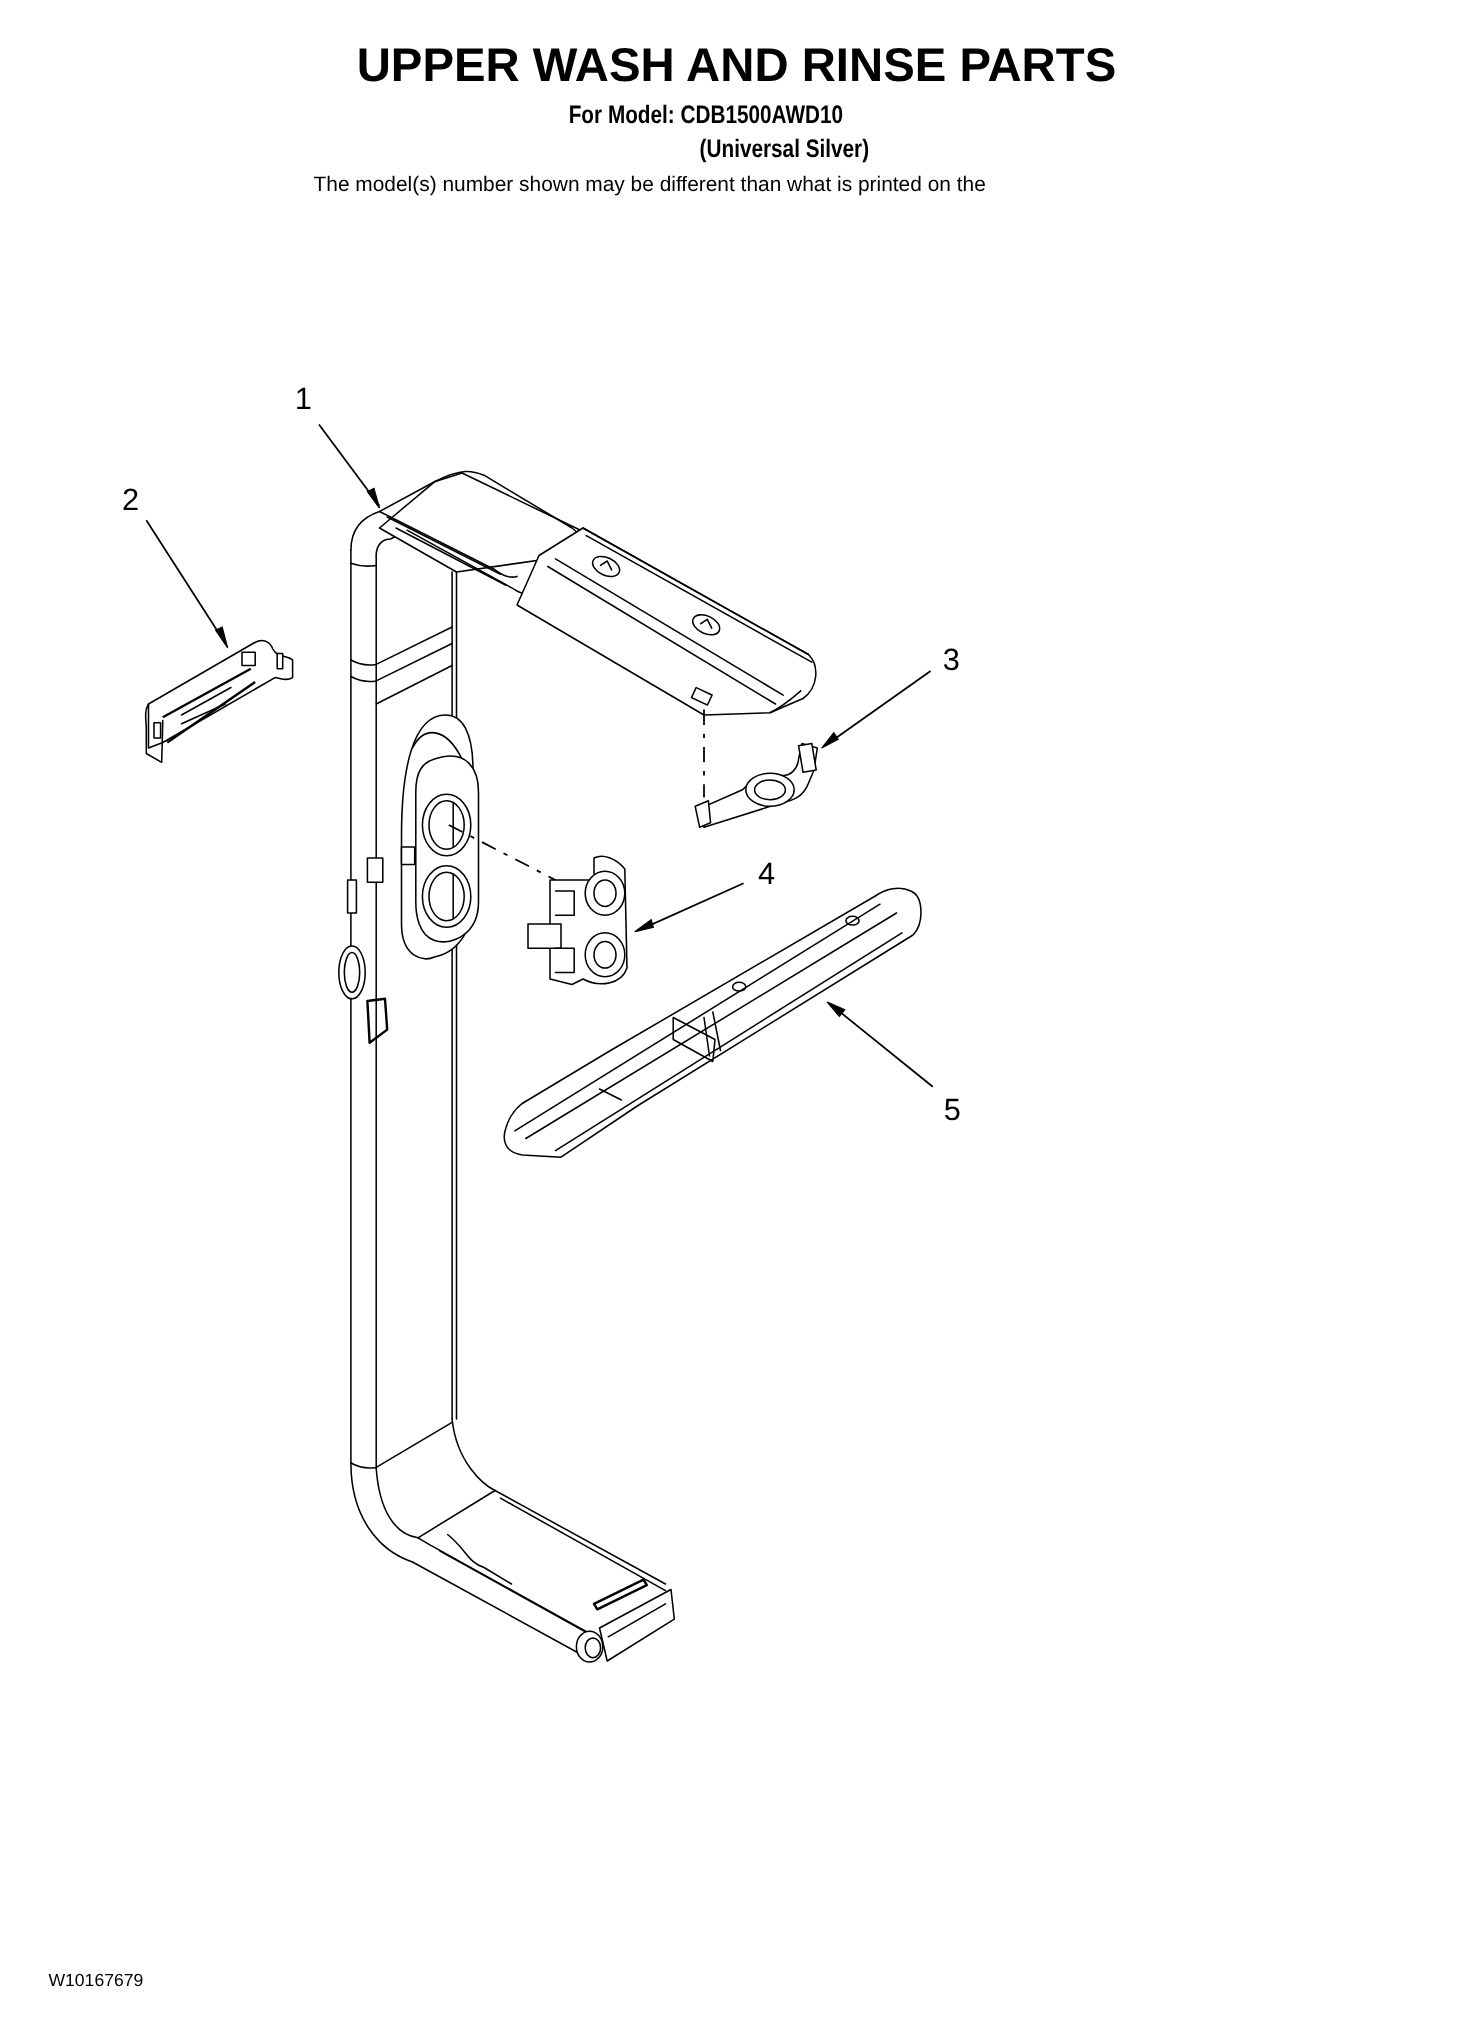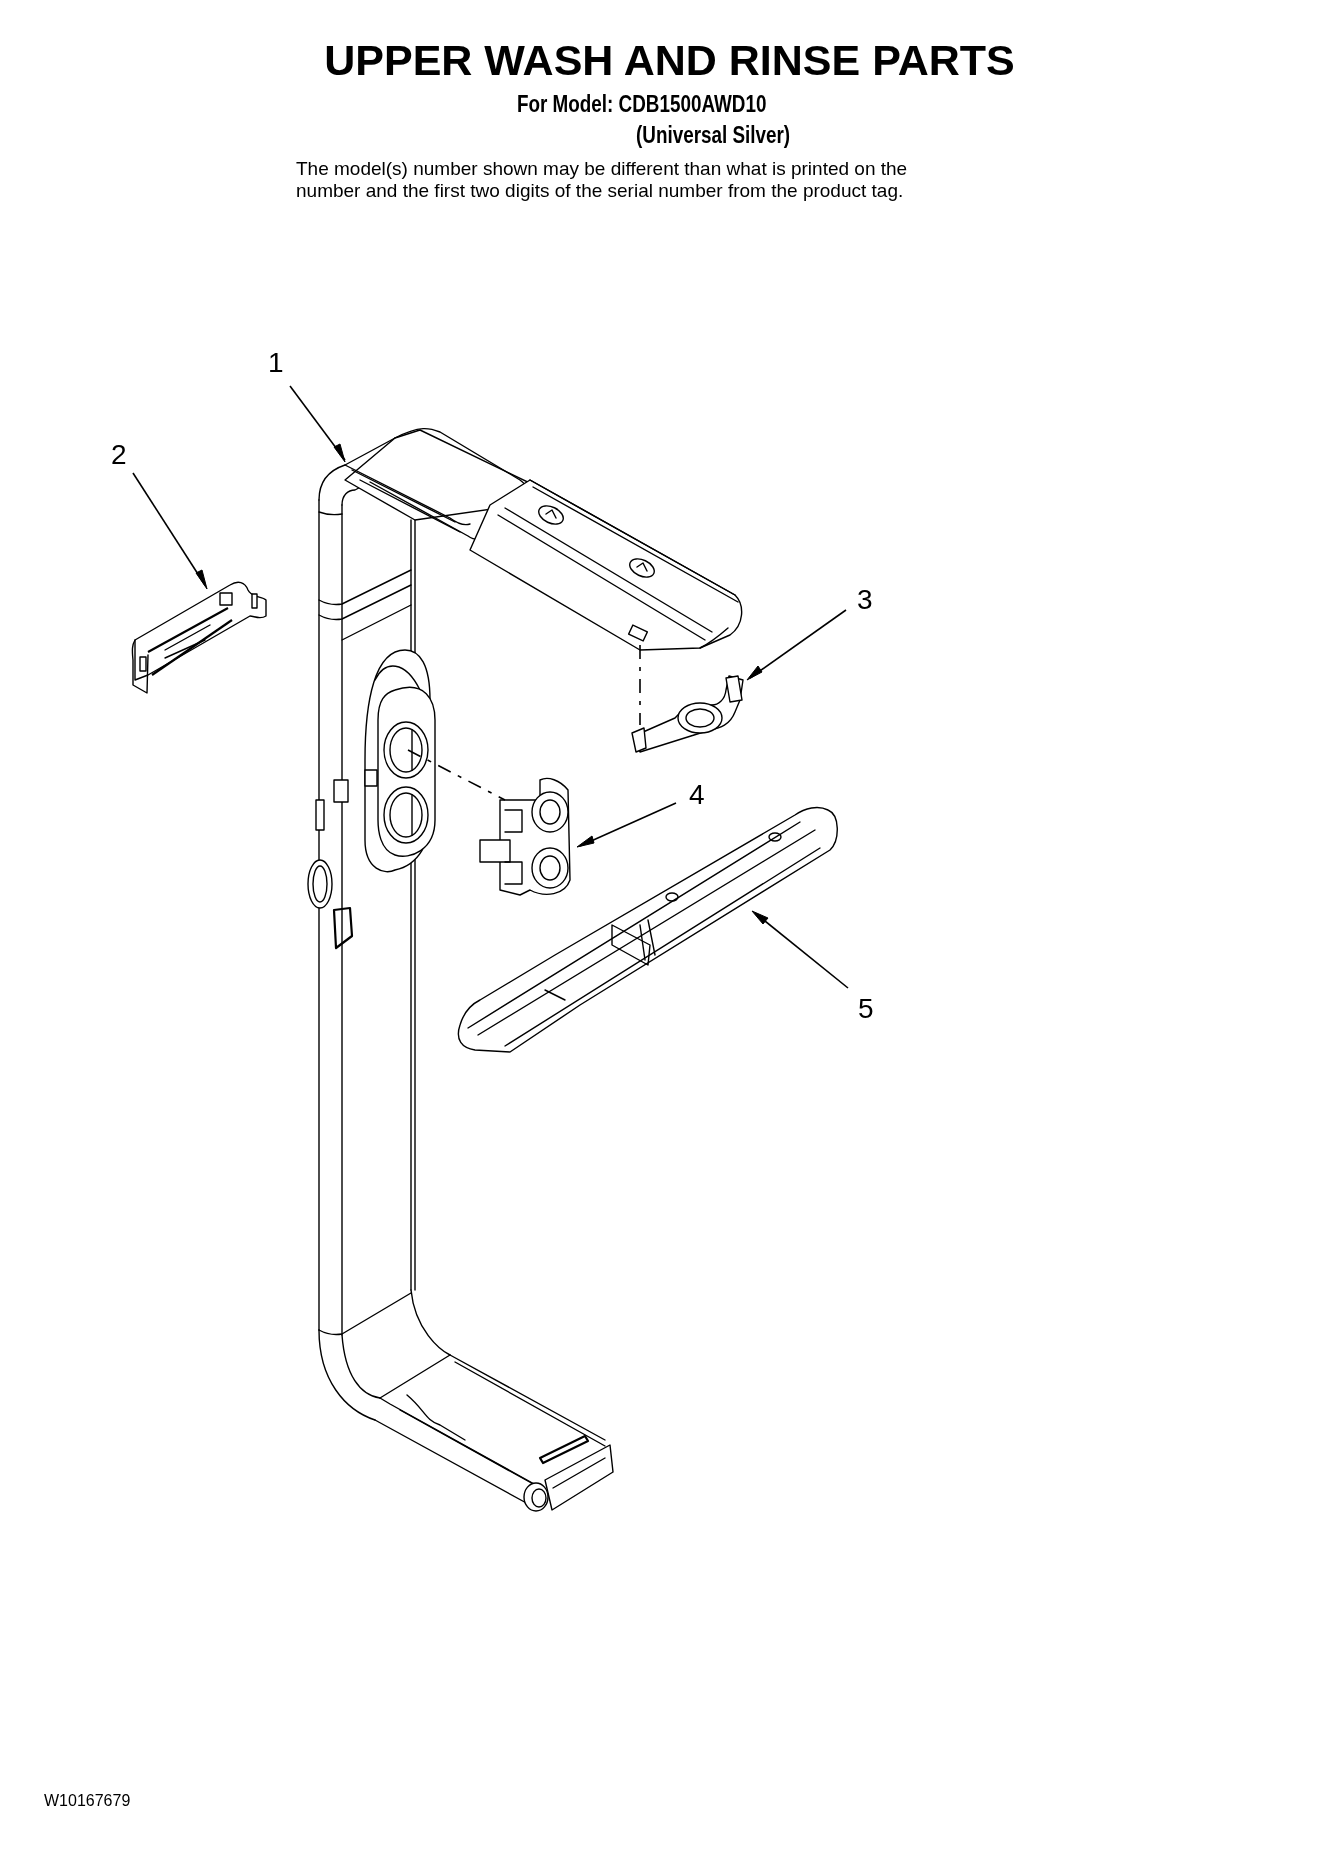--- a/index.html
+++ b/index.html
@@ -14,21 +14,21 @@
     position: absolute; left: 517px; top: 90px;
     font-family: "Liberation Sans", sans-serif; font-weight: bold; font-size: 23px;
     transform: scaleX(0.82); transform-origin: left top; line-height: 28px; white-space: nowrap;
   }
   .variant {
     position: absolute; left: 636px; top: 121px;
     font-family: "Liberation Sans", sans-serif; font-weight: bold; font-size: 23px;
     transform: scaleX(0.82); transform-origin: left top; line-height: 28px; white-space: nowrap;
   }
   .disclaimer {
-    position: absolute; left: 296px; top: 158px; width: 800px;
+    position: absolute; left: 285px; top: 158px; width: 800px;
     font-family: "Liberation Sans", sans-serif; font-size: 19px; line-height: 22px;
   }
   .disclaimer div { white-space: nowrap; }
   .footer-code {
     position: absolute; left: 44px; top: 1790px;
     font-family: "Liberation Sans", sans-serif; font-size: 16px; line-height: 22px;
   }
   .footer-page {
     position: absolute; left: 655px; top: 1852px;
     font-family: "Liberation Sans", sans-serif; font-size: 16px; line-height: 22px;
@@ -47,21 +47,20 @@
 <body>
 
 <div class="page">
 
   <div class="title">UPPER WASH AND RINSE PARTS</div>
   <div class="model">For Model: CDB1500AWD10</div>
   <div class="variant">(Universal Silver)</div>
 
   <div class="disclaimer">
     <div>The model(s) number shown may be different than what is printed on the</div>
-    <div>number and the first two digits of the serial number from the product tag.</div>
   </div>
 
   <svg class="diagram" width="1339" height="1849" viewBox="0 0 1339 1849">
 
     <g>
 
       <path class="ln" d="M319,500 L319,1330"></path>
       <path class="ln" d="M342,505 L342,1335"></path>
       <path class="ln" d="M411,520 L411,1290"></path>
       <path class="ln" d="M415,520 L415,1290"></path>

